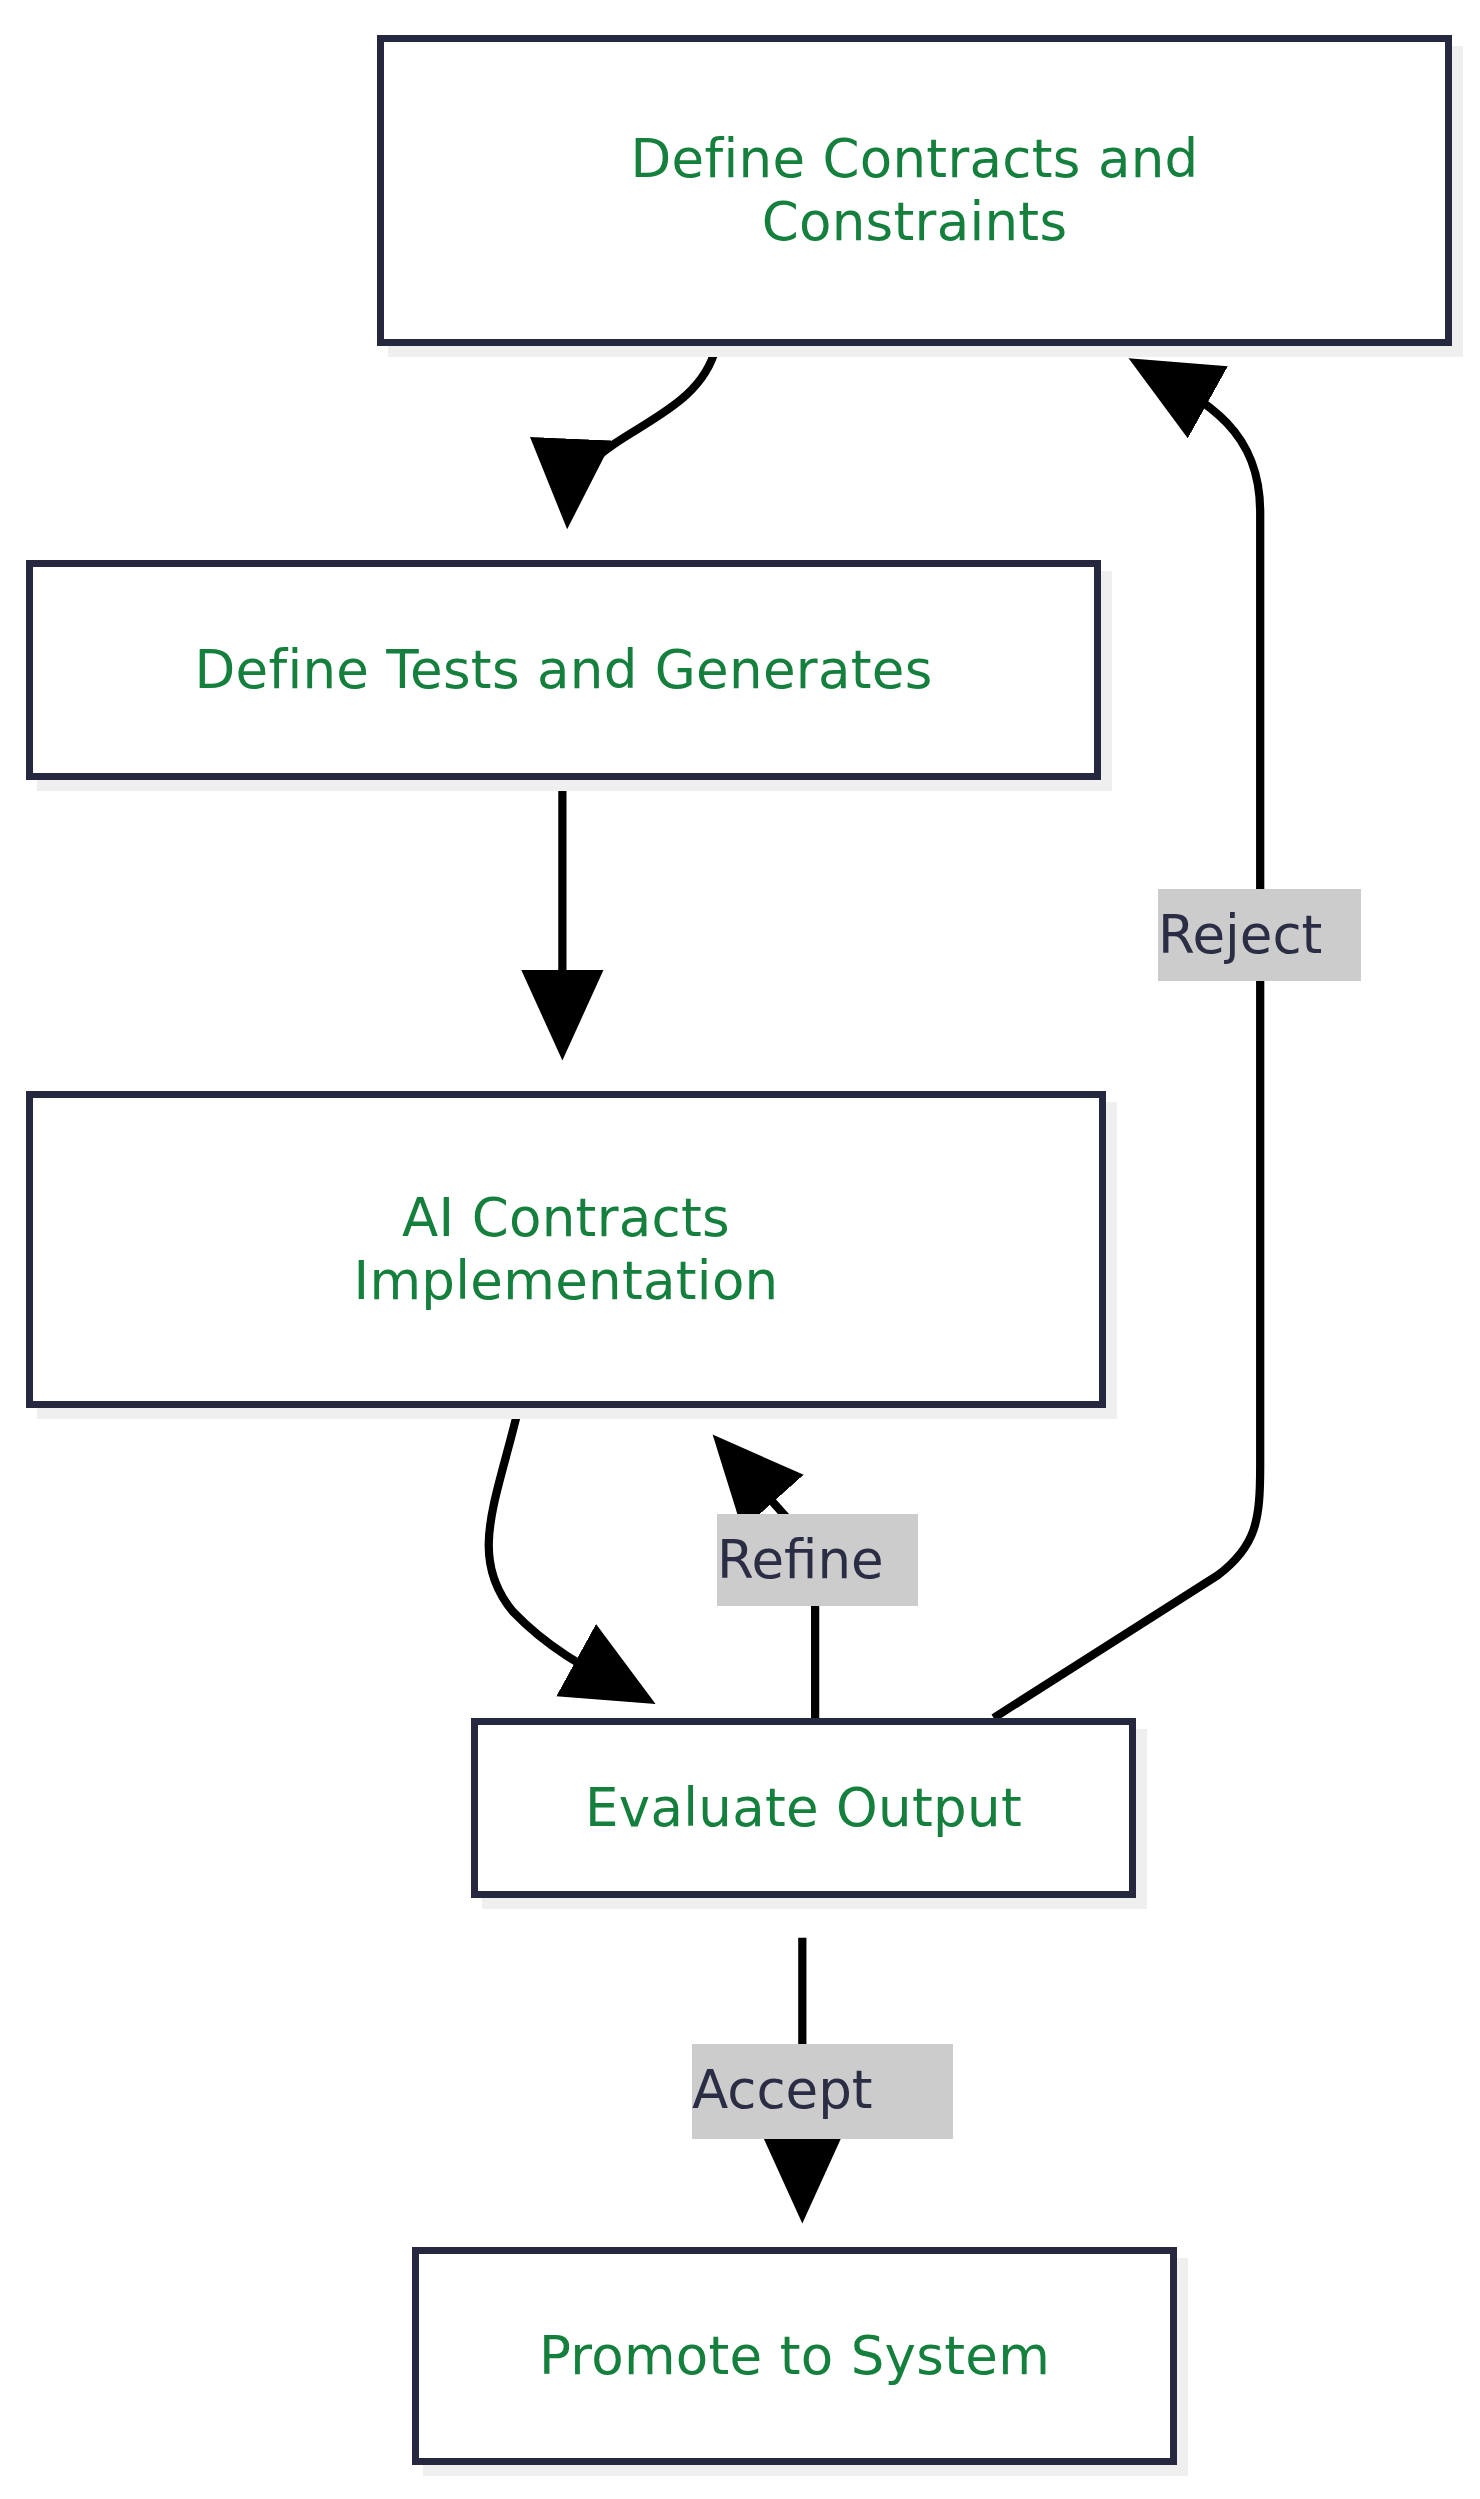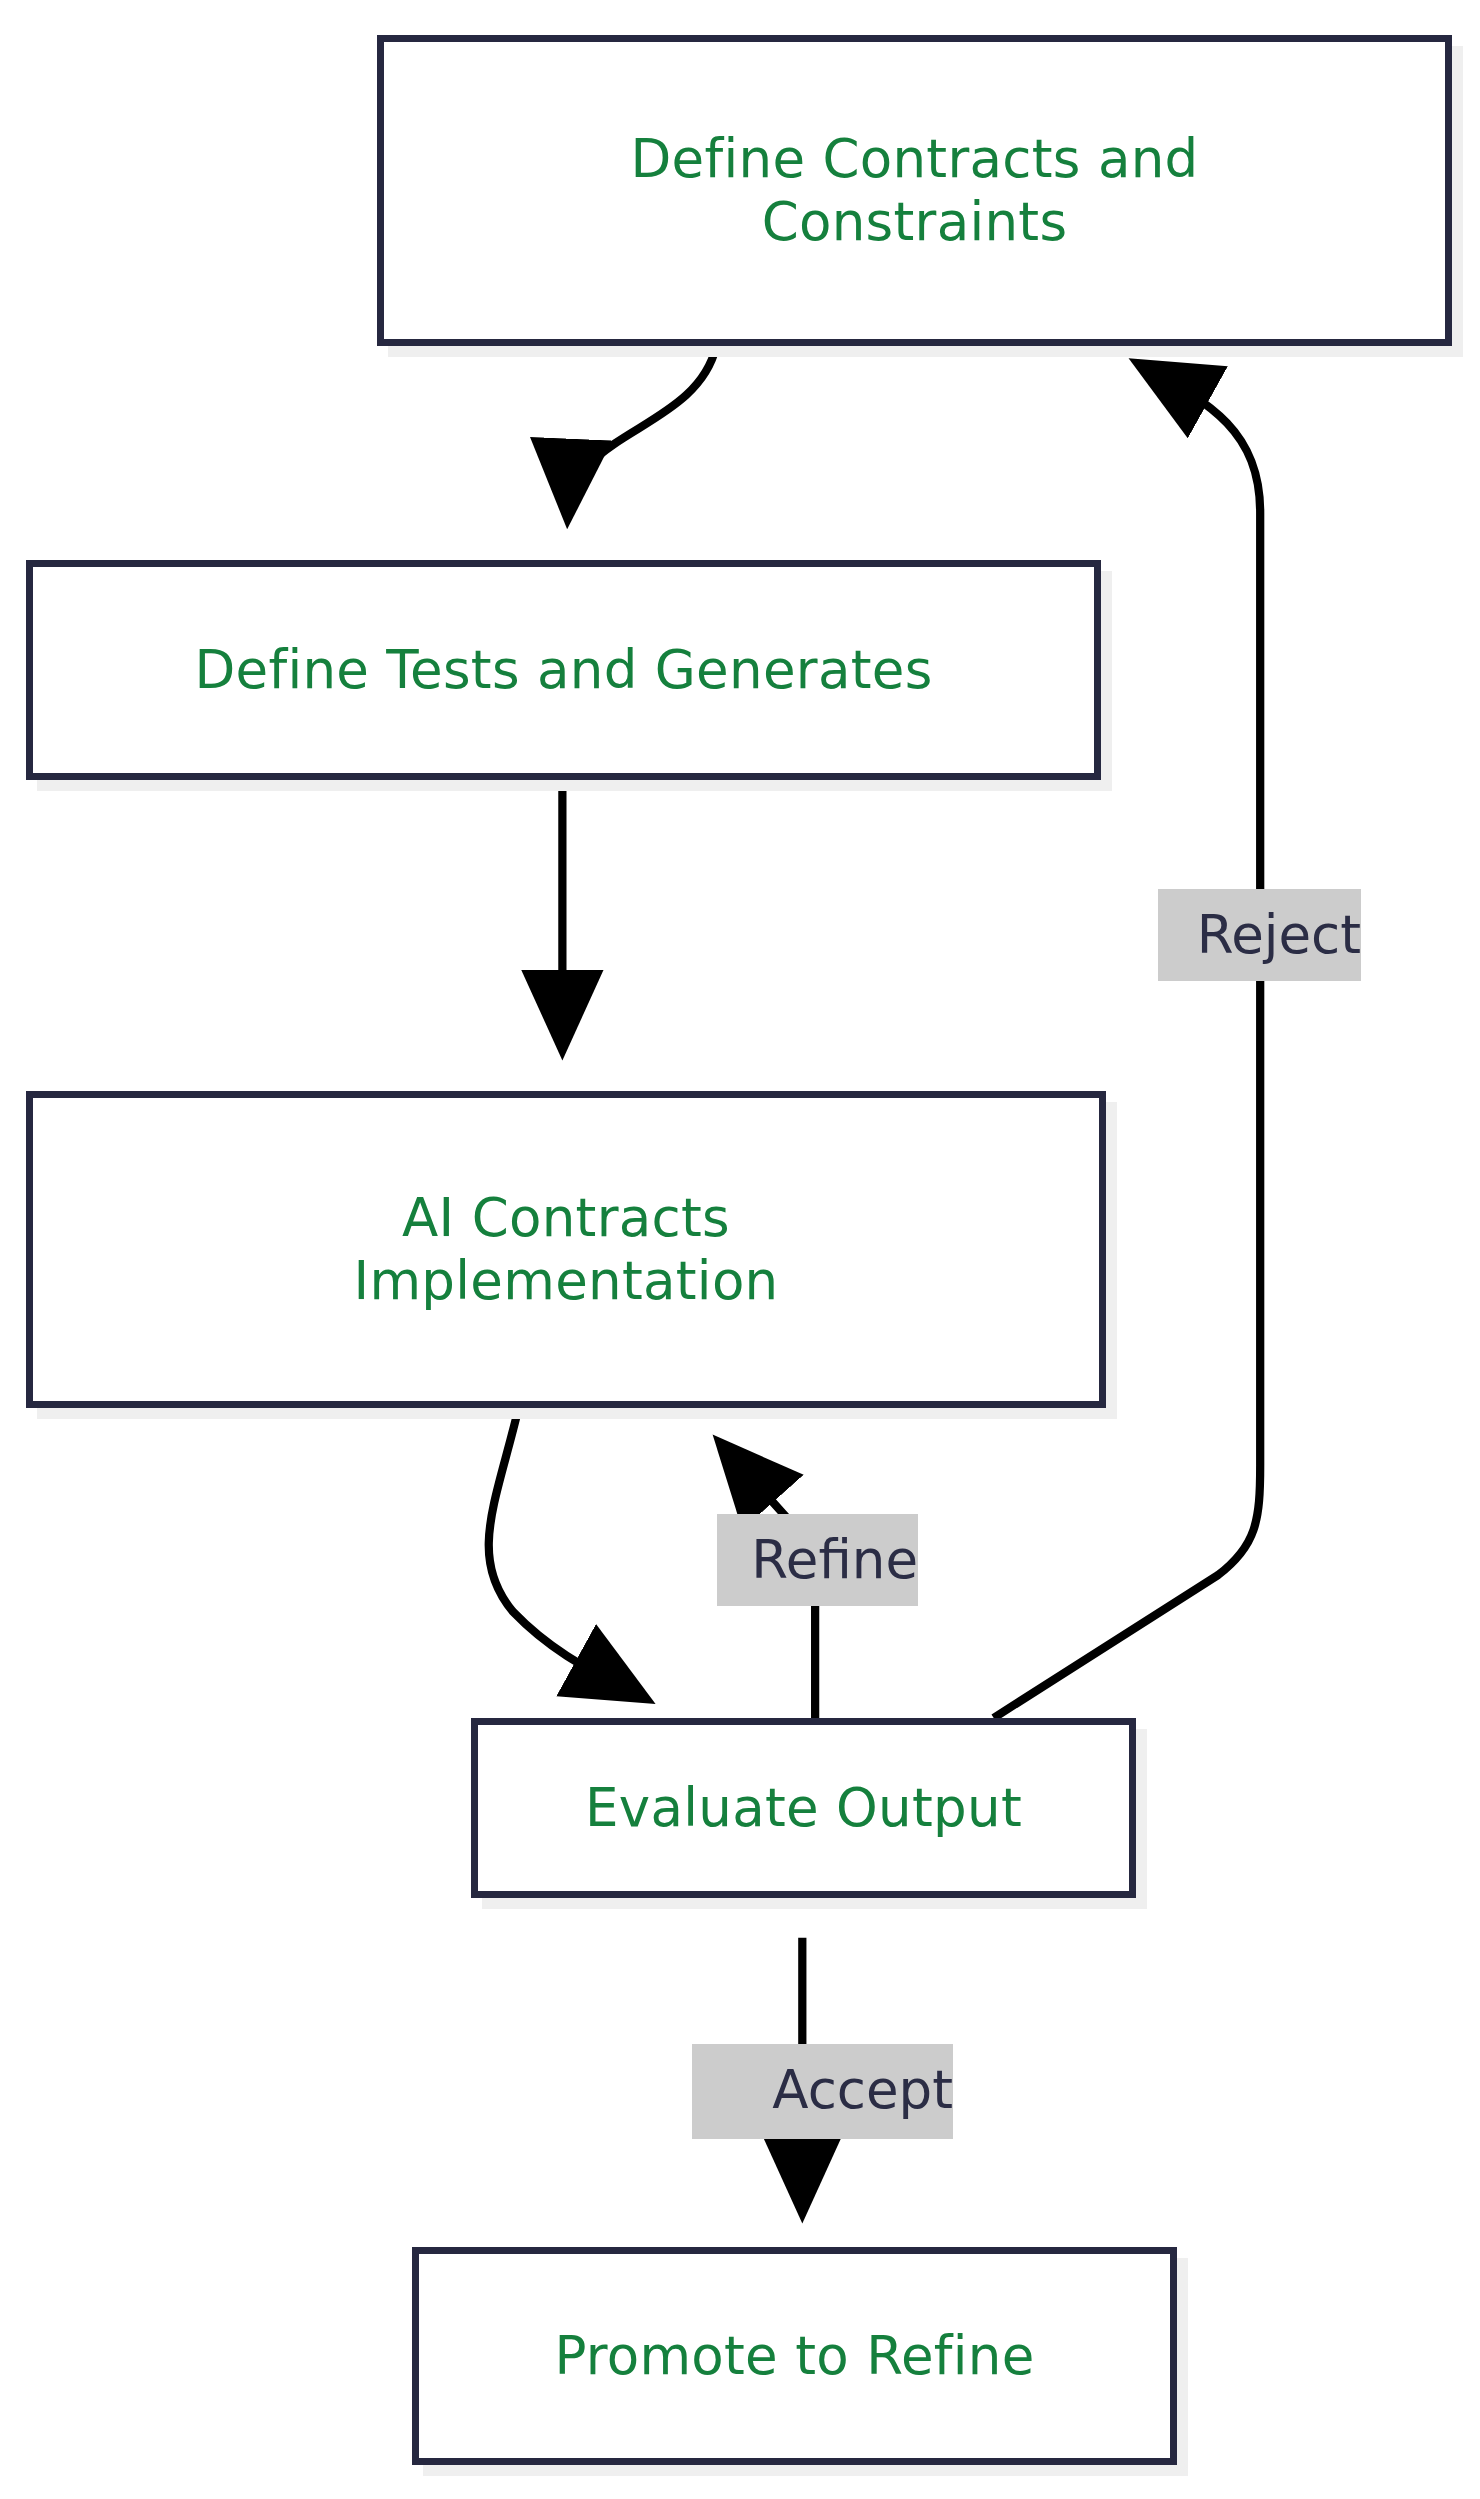--- a/index.html
+++ b/index.html
@@ -45,21 +45,21 @@
     padding: 0 16.5px;
     white-space: pre-line;
   }
   .edge-label {
     position: absolute;
     box-sizing: border-box;
     background: #cccccc;
     color: #2b2d45;
     font-size: 53px;
     line-height: 92px;
-    text-align: right;
+    text-align: left;
     white-space: nowrap;
     z-index: 4;
   }
 </style>
 </head>
 <body>
 
 <div id="flow-root">
 
   <svg id="edge-layer" viewBox="0 0 1617 2730" xmlns="http://www.w3.org/2000/svg">
@@ -95,21 +95,21 @@
   <div class="node" style="left:26px; top:1091px; width:1080px; height:317px;">
     <span class="node-label">AI Contracts
 Implementation</span>
   </div>
 
   <div class="node" style="left:471px; top:1718px; width:665px; height:180px;">
     <span class="node-label">Evaluate Output</span>
   </div>
 
   <div class="node" style="left:412px; top:2247px; width:765px; height:218px;">
-    <span class="node-label">Promote to Refine</span>
+    <span class="node-label">Promote to System</span>
   </div>
 
   <div class="edge-label" style="left:1158px; top:889px; width:203px; height:92px;">Reject</div>
 
   <div class="edge-label" style="left:717px; top:1514px; width:201px; height:92px;">Refine</div>
 
   <div class="edge-label" style="left:692px; top:2044px; width:261px; height:95px;">Accept</div>
 
 </div>
 

